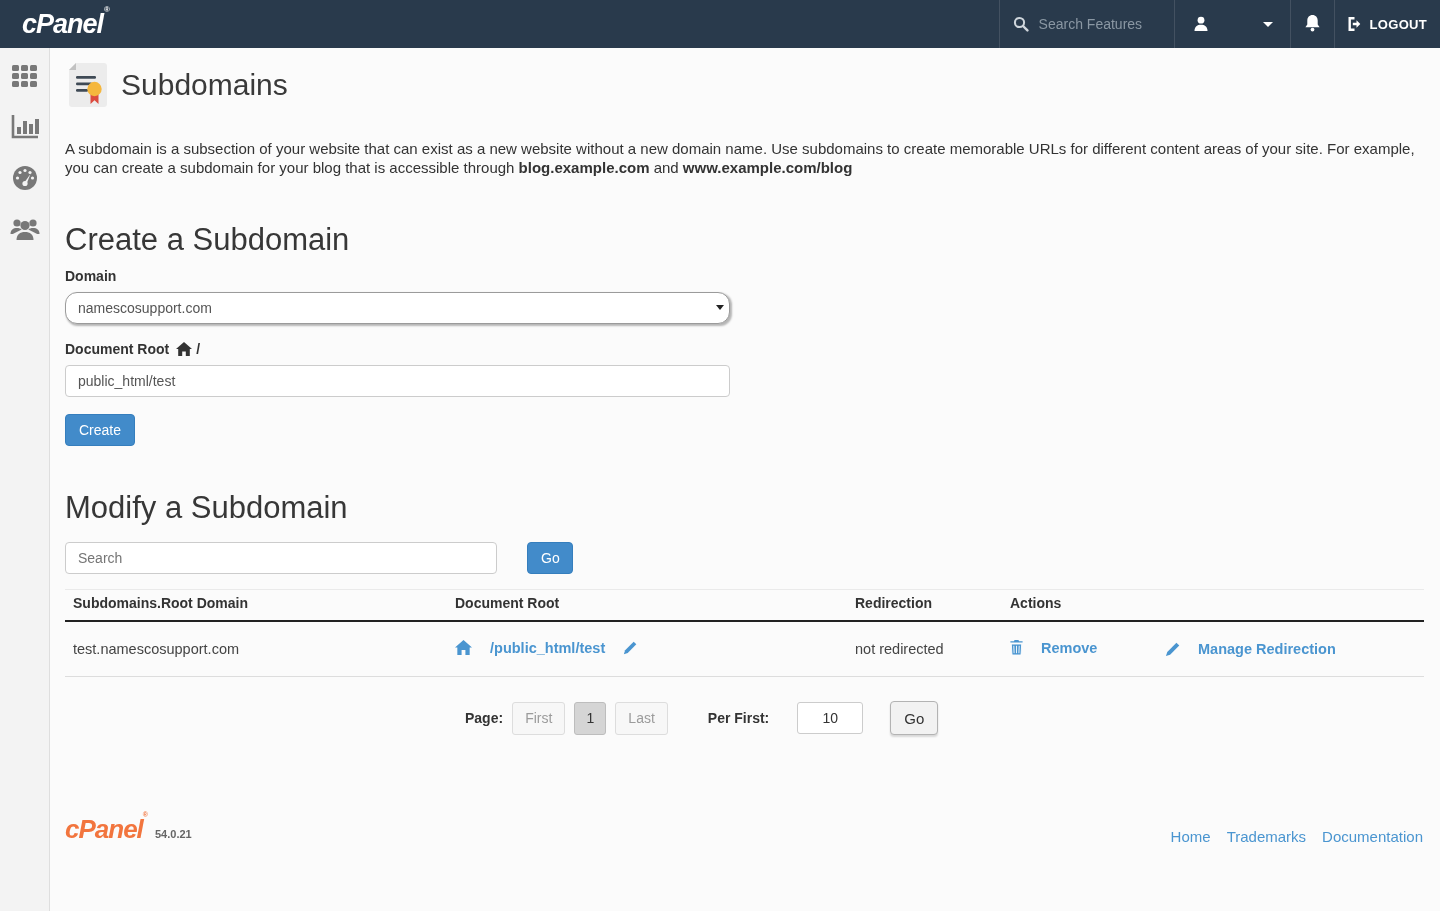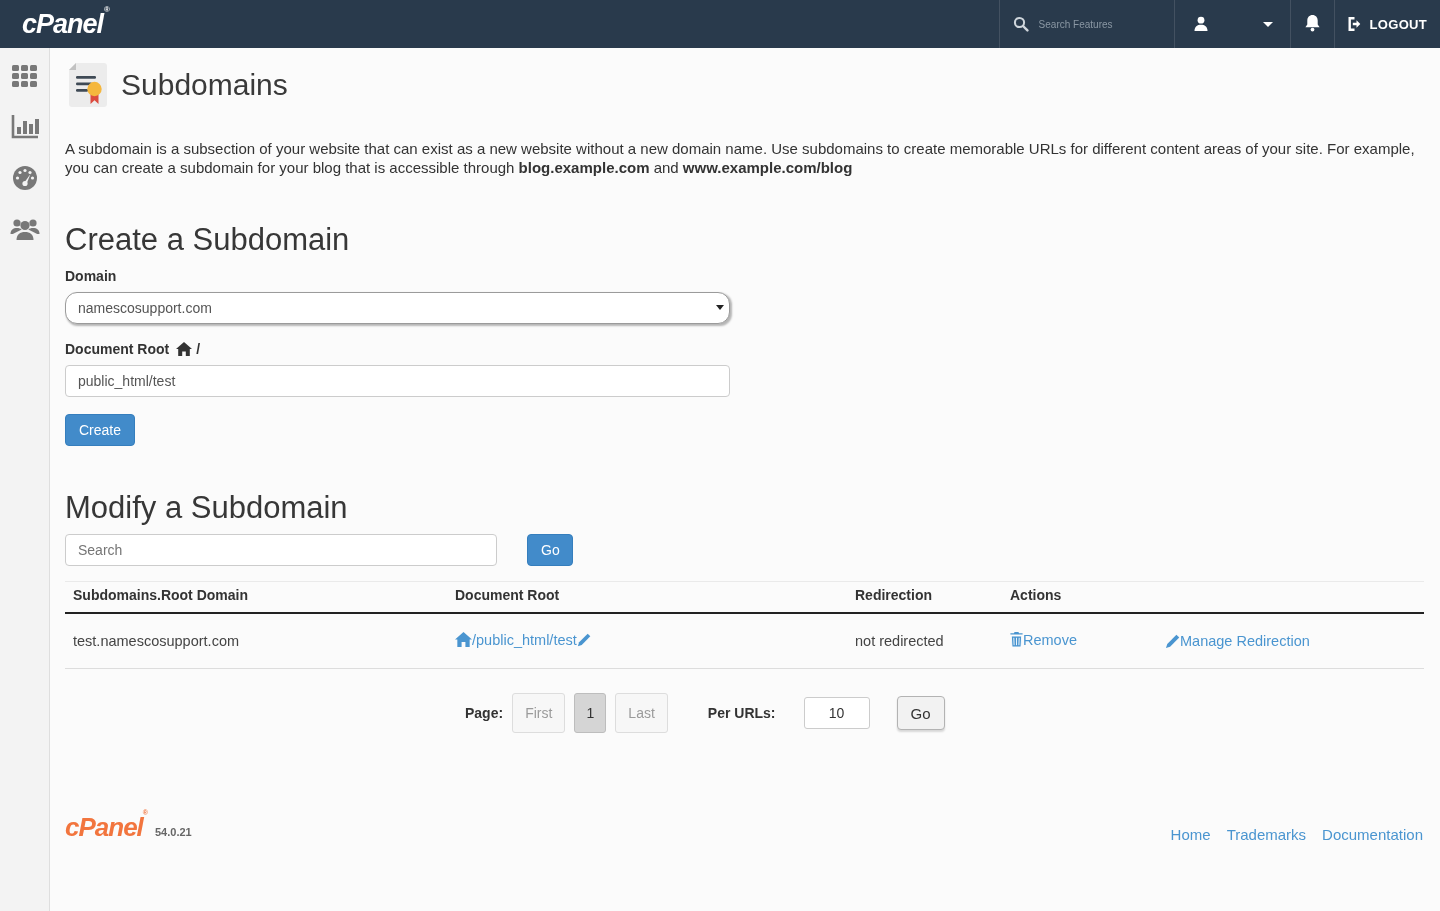--- a/index.html
+++ b/index.html
@@ -5,21 +5,21 @@
   * { margin:0; padding:0; box-sizing:border-box; }
   html,body { width:1440px; height:911px; background:#fbfbfb; font-family:"Liberation Sans","DejaVu Sans",sans-serif; }
 
   
   .topbar { height:48px; background:#293a4c; display:flex; align-items:center; justify-content:space-between; }
   .brand { color:#fff; font-size:27px; font-weight:700; font-style:italic; letter-spacing:-1px; margin-left:22px; position:relative; }
   .brand sup { font-size:8px; font-style:normal; letter-spacing:0; position:relative; top:-11px; left:1px; }
   .topbar-right { display:flex; height:100%; }
   .tb-section { display:flex; align-items:center; height:100%; border-left:1px solid rgba(255,255,255,0.12); }
   .tb-search { width:175px; padding:0 13px; gap:10px; }
-  .tb-search input { background:transparent; border:none; outline:none; color:#c6cdd3; font-size:10px; width:120px; font-family:inherit; }
+  .tb-search input { background:transparent; border:none; outline:none; color:#c6cdd3; font-size:14px; width:120px; font-family:inherit; }
   .tb-search input::placeholder { color:#8a97a3; }
   .tb-user { width:116px; justify-content:space-between; padding:0 17px; }
   .tb-bell { width:44px; justify-content:center; }
   .tb-logout { padding:0 13px 0 12px; gap:6px; color:#fff; font-size:13px; font-weight:700; letter-spacing:0.3px; cursor:pointer; }
   .caret-down { width:0; height:0; border-left:5px solid transparent; border-right:5px solid transparent; border-top:5px solid #fff; }
 
   
   .shell { display:flex; min-height:863px; }
   .sidebar { width:50px; background:#f3f3f3; border-right:1px solid #dedede; padding-top:13px; display:flex; flex-direction:column; align-items:center; gap:21px; }
   .side-icon { width:30px; height:30px; display:flex; align-items:center; justify-content:center; cursor:pointer; }
@@ -42,36 +42,36 @@
   .annotation-box .text-input { width:100%; }
   .fg-domain { margin-top:10px; }
   .fg-docroot { margin-top:17px; }
   .select-box { width:665px; height:32px; border:1px solid #9b9b9b; border-radius:12px; background:#fff; box-shadow:1.5px 1.5px 2px rgba(0,0,0,0.28); display:flex; align-items:center; padding:0 12px; font-size:14px; color:#555; position:relative; cursor:pointer; }
   .select-caret { position:absolute; right:5px; top:0; bottom:0; display:flex; align-items:center; }
   .select-caret i { width:0; height:0; border-left:4px solid transparent; border-right:4px solid transparent; border-top:5px solid #222; }
   .btn-primary { background:#428bca; border:1px solid #357ebd; color:#fff; font-size:14px; height:32px; padding:0 13px; border-radius:4px; cursor:pointer; font-family:inherit; }
   .create-btn { margin-top:17px; }
 
   
-  .search-row { display:flex; align-items:center; margin-top:8px; gap:30px; }
+  .search-row { display:flex; align-items:center; margin-top:16px; gap:30px; }
   .search-row .text-input { width:432px; }
   .go-btn { width:46px; }
 
   table.subs { width:100%; border-collapse:collapse; margin-top:15px; }
   table.subs th { text-align:left; font-size:14px; color:#333; padding:5px 8px 9px 8px; border-top:1px solid #eaeaea; border-bottom:2px solid #222; }
   table.subs td { padding:18px 8px; font-size:14.5px; color:#444; border-bottom:1px solid #ddd; vertical-align:middle; }
   .col1{width:382px;} .col2{width:400px;} .col3{width:155px;}
-  a.link { color:#4a95d0; text-decoration:none; display:inline-flex; align-items:center; gap:0; cursor:pointer; font-size:14.5px; }
+  a.link { color:#4a95d0; text-decoration:none; display:inline-flex; align-items:center; gap:18px; cursor:pointer; font-size:14.5px;font-weight:bold; }
   .actions-cell { display:flex; align-items:center; }
   .action-slot1 { width:155px; }
 
   
   .pager { display:flex; align-items:center; margin-top:24px; margin-left:400px; }
   .pg-label { font-size:14px; font-weight:700; color:#333; }
-  .pg-btn { height:40px; min-width:47px; padding:0 12px; border:1px solid #ddd; background:#f7f7f7; color:#9b9b9b; font-size:14px; border-radius:3px; margin-left:9px; cursor:pointer; font-family:inherit; }
+  .pg-btn { height:33px; min-width:47px; padding:0 12px; border:1px solid #ddd; background:#f7f7f7; color:#9b9b9b; font-size:14px; border-radius:3px; margin-left:9px; cursor:pointer; font-family:inherit; }
   .pg-current { background:#d5d5d5; border-color:#bdbdbd; color:#333; min-width:32px; padding:0; }
   .pp-label { margin-left:40px; }
   .pp-input { width:66px; height:32px; border:1px solid #ccc; border-radius:3px; text-align:center; font-size:14px; color:#333; margin-left:28px; background:#fff; font-family:inherit; outline:none; }
   .pg-go { height:34px; width:48px; background:#f2f2f2; border:1px solid #b3b3b3; border-radius:4px; color:#333; font-size:15px; margin-left:27px; box-shadow:0 2px 2px rgba(0,0,0,0.14); cursor:pointer; font-family:inherit; }
 
   
   .footer { display:flex; justify-content:space-between; align-items:flex-end; margin-top:50px; padding-right:1px; }
   .footer-brand { display:flex; align-items:baseline; gap:8px; }
   .brand-orange { color:#f2753e; font-size:26px; font-weight:700; font-style:italic; letter-spacing:-1px; }
   .brand-orange sup { font-size:7px; font-style:normal; position:relative; top:-12px; }
@@ -288,21 +288,21 @@
         </tr>
       </tbody>
     </table>
 
     
     <div class="pager">
       <span class="pg-label">Page:</span>
       <button class="pg-btn">First</button>
       <button class="pg-btn pg-current">1</button>
       <button class="pg-btn">Last</button>
-      <span class="pg-label pp-label">Per URLs:</span>
+      <span class="pg-label pp-label">Per First:</span>
       <input class="pp-input" type="text" value="10" style="">
       <button class="pg-go">Go</button>
     </div>
 
     
     <div class="footer">
       <div class="footer-brand">
         <span class="brand-orange"><span>cPanel</span><sup>®</sup></span>
         <span class="footer-version">54.0.21</span>
       </div>

